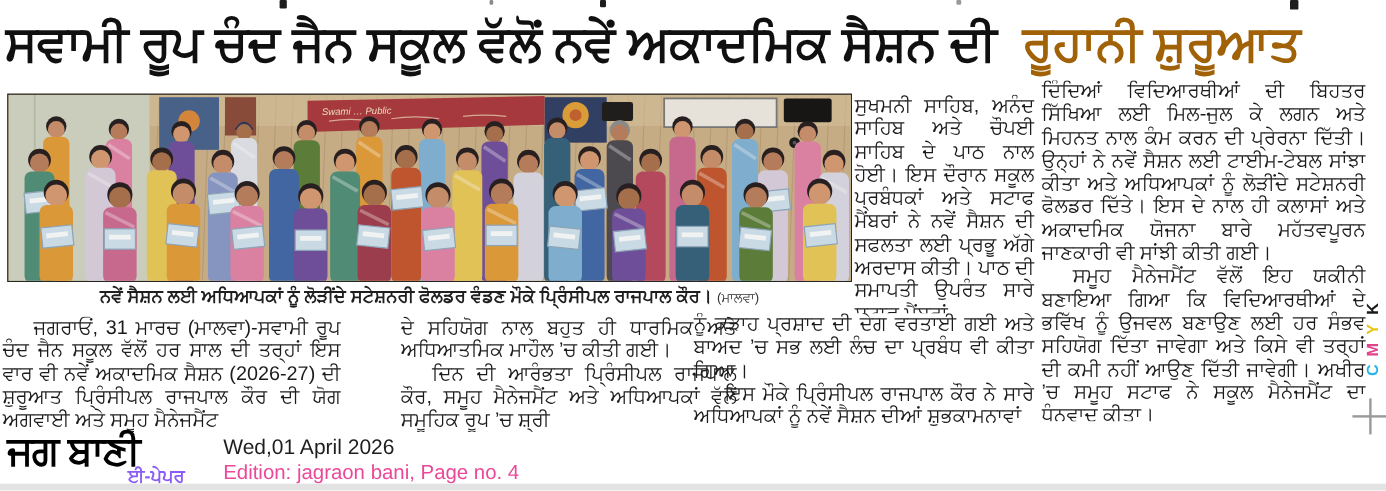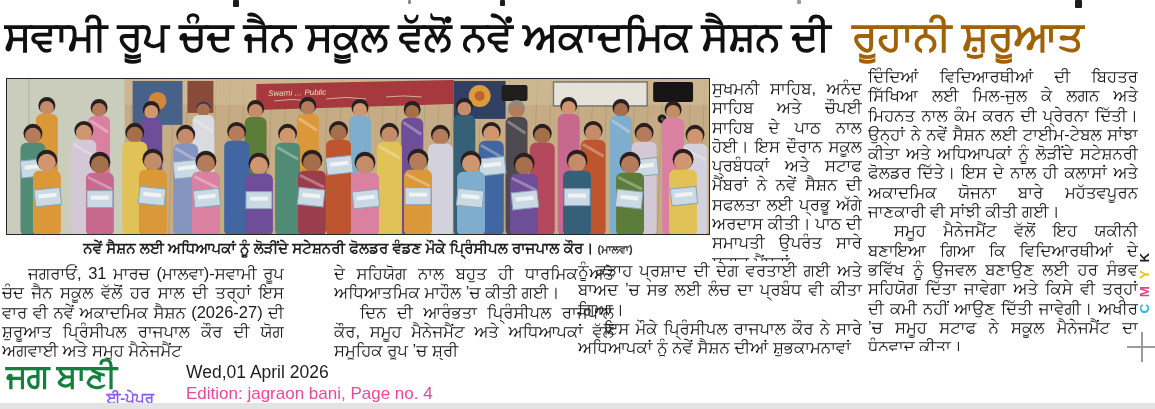--- a/index.html
+++ b/index.html
@@ -22,21 +22,21 @@
     position:absolute; left:6px; top:78px; width:704px; height:157px;
     border:1px solid #262626; box-sizing:border-box; background:#cbb28b; overflow:hidden;
   }
   .photo svg{display:block; width:100%; height:100%;}
 
   .caption{
     position:absolute; left:6px; top:236px; width:704px; height:24px;
     text-align:center; font-size:15px; font-weight:bold; color:#1f1f1f; line-height:24px;
     white-space:nowrap; overflow:hidden;
   }
-  .caption .credit{font-size:11px; font-weight:700; color:#333;}
+  .caption .credit{font-size:11px; font-weight:400; color:#333;}
 
   .bodycol{
     position:absolute; font-size:16.5px; line-height:19.3px; text-align:justify;
     color:#1b1b1b; overflow:hidden;
   }
   .bodycol p{margin:0; padding:0;}
   .bodycol p.indent{text-indent:26px;}
   #col1{left:2px;   top:264px; width:282px; height:96px;}
   #col2{left:290px; top:264px; width:280px; height:96px;margin-left:44px;}
   #col3-top{left:712px; top:79px;  width:150px; height:182px;}
@@ -391,21 +391,21 @@
   <div class="cmyk" id="cmyk">
       <span style="color: rgb(26, 26, 26);">K</span>
       <span style="color: rgb(233, 199, 22);">Y</span>
       <span style="color: rgb(224, 66, 140);">M</span>
       <span style="color: rgb(42, 180, 232);">C</span>
     </div>
   <div class="crosshair"></div>
 
   <div class="footer">
     <div class="logo-block">
-      <div class="logo-main" style="color: #15803d;">ਜਗ ਬਾਣੀ</div>
+      <div class="logo-main" style="color: #000000;">ਜਗ ਬਾਣੀ</div>
       <div class="logo-sub" style="color: #8b5cf6;">ਈ-ਪੇਪਰ</div>
     </div>
     <div class="footer-meta">
       <div class="footer-date">Wed,01 April 2026</div>
       <div class="footer-edition">Edition: jagraon bani, Page no. 4</div>
     </div>
   </div>
 
   <div class="bottom-strip"></div>
 </div>

